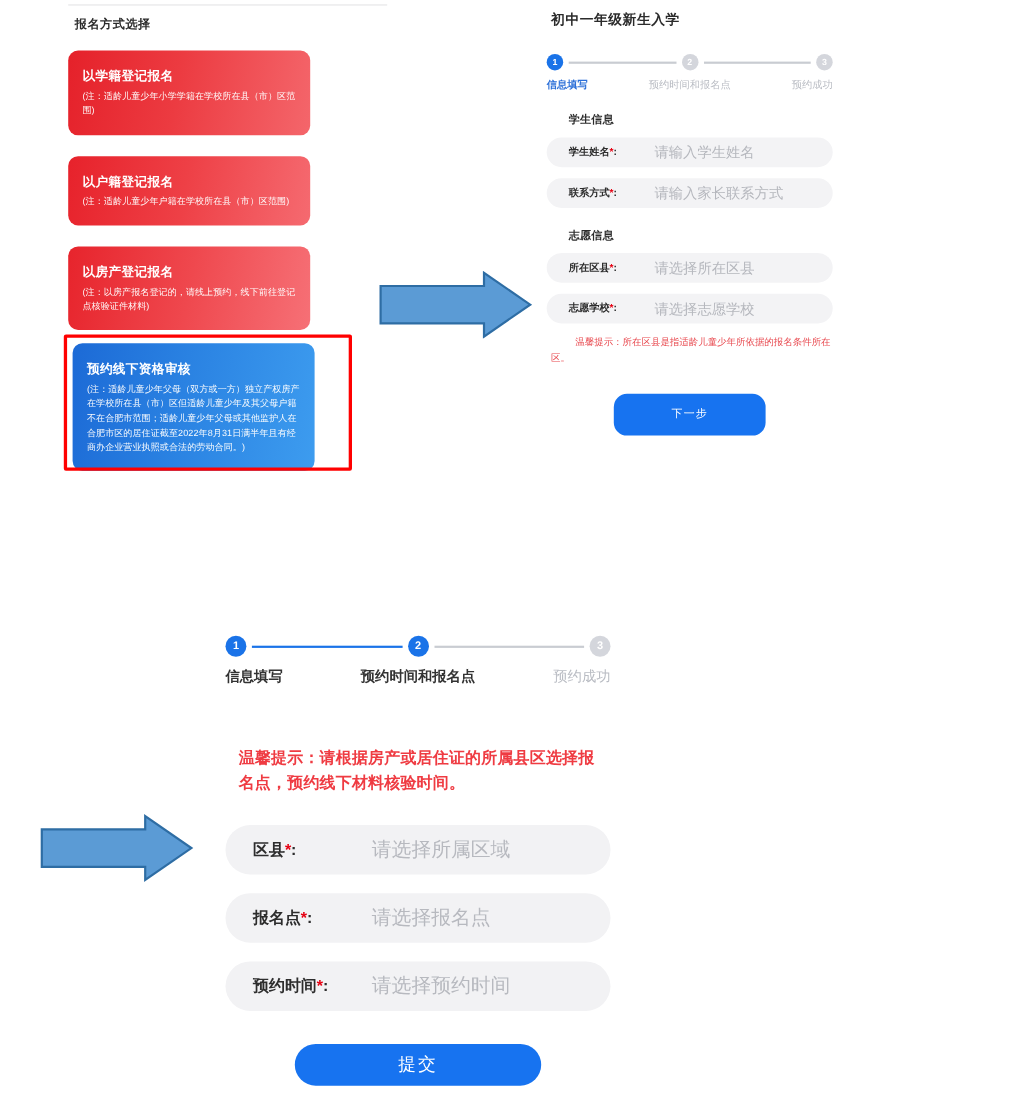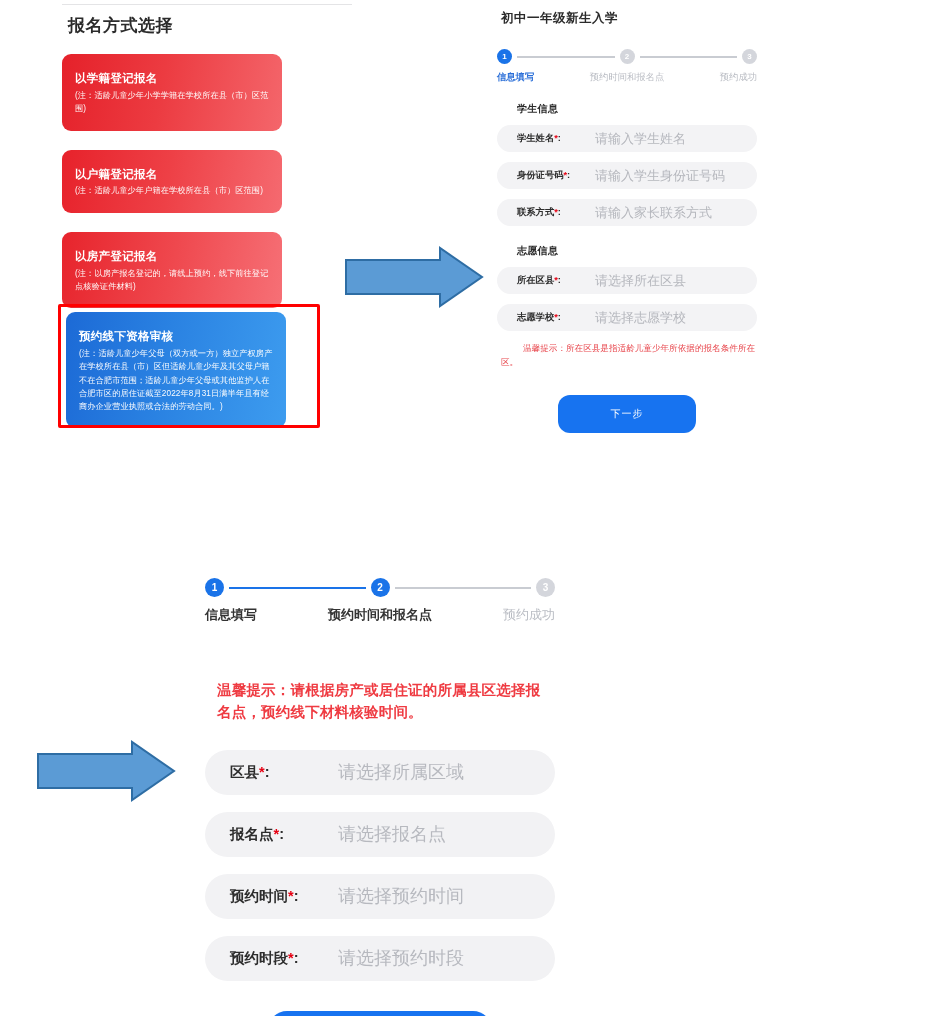--- a/index.html
+++ b/index.html
@@ -22,21 +22,21 @@
 
   
   #top-divider {
     left: 62px; top: 4px; width: 290px; height: 1px;
     background: #e4e4e6;
   }
 
   
   #left-panel { left: 62px; top: 14px; width: 262px; }
   #left-panel .panel-title {
-    font-size: 17px;
+    font-size: 11px;
     font-weight: bold;
     color: #2b2b2b;
     letter-spacing: .5px;
     margin: 0 0 17px 6px;
   }
   .method-card {
     width: 220px;
     box-sizing: border-box;
     border-radius: 9px;
     padding: 17px 13px 15px 13px;
@@ -259,24 +259,20 @@
     </div>
   </div>
 
   <div class="section-title">学生信息</div>
 
   <div class="field-row">
     <div class="field-label"><span>学生姓名</span><span class="req">*</span>:</div>
     <div class="field-value">请输入学生姓名</div>
   </div>
   <div class="field-row">
-    <div class="field-label"><span>身份证号码</span><span class="req">*</span>:</div>
-    <div class="field-value">请输入学生身份证号码</div>
-  </div>
-  <div class="field-row">
     <div class="field-label"><span>联系方式</span><span class="req">*</span>:</div>
     <div class="field-value">请输入家长联系方式</div>
   </div>
 
   <div class="section-title">志愿信息</div>
 
   <div class="field-row">
     <div class="field-label"><span>所在区县</span><span class="req">*</span>:</div>
     <div class="field-value">请选择所在区县</div>
   </div>
@@ -313,24 +309,20 @@
     <div class="field-value">请选择所属区域</div>
   </div>
   <div class="field-row">
     <div class="field-label"><span>报名点</span><span class="req">*</span>:</div>
     <div class="field-value">请选择报名点</div>
   </div>
   <div class="field-row">
     <div class="field-label"><span>预约时间</span><span class="req">*</span>:</div>
     <div class="field-value">请选择预约时间</div>
   </div>
-  <div class="field-row">
-    <div class="field-label"><span>预约时段</span><span class="req">*</span>:</div>
-    <div class="field-value">请选择预约时段</div>
-  </div>
 
   <button class="primary-btn">提交</button>
 </div>
 
 <svg class="abs arrow-svg" id="arrow-top" width="140" height="62" viewBox="0 0 140 62">
   <polygon points="2,14 96,14 96,2 138,31 96,60 96,48 2,48" fill="#5b9bd5" stroke="#2e6da4" stroke-width="2" stroke-linejoin="miter"></polygon>
 </svg>
 
 <svg class="abs arrow-svg" id="arrow-bottom" width="140" height="62" viewBox="0 0 140 62">
   <polygon points="2,14 96,14 96,2 138,31 96,60 96,48 2,48" fill="#5b9bd5" stroke="#2e6da4" stroke-width="2" stroke-linejoin="miter"></polygon>

